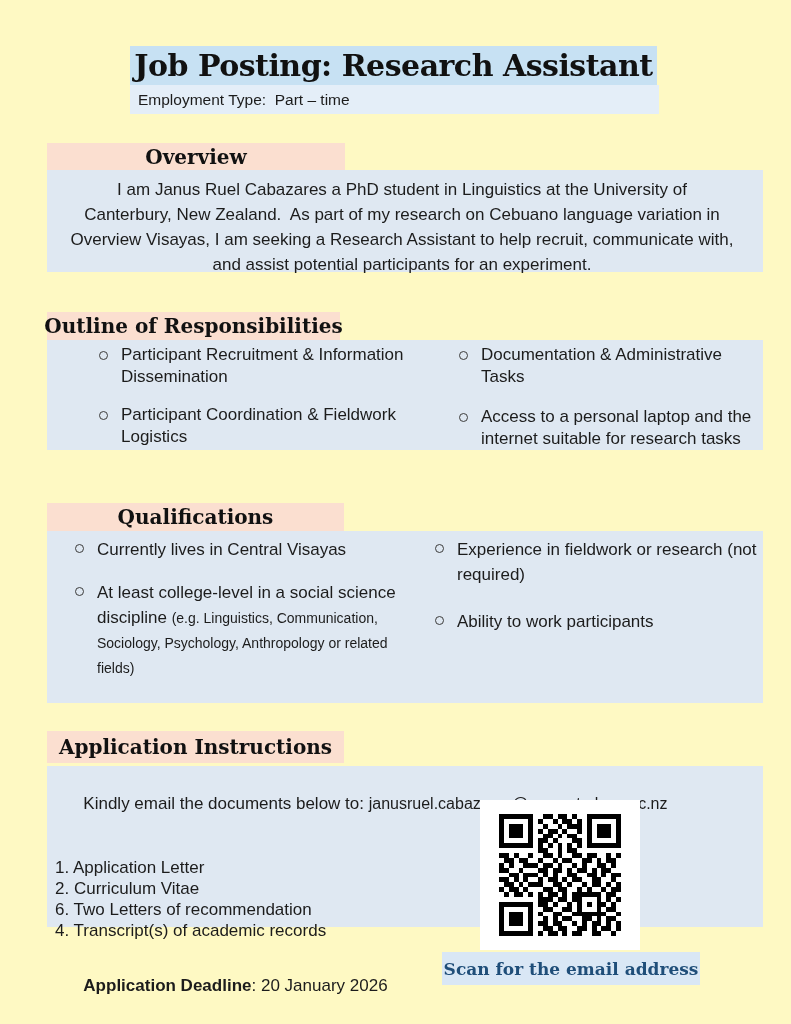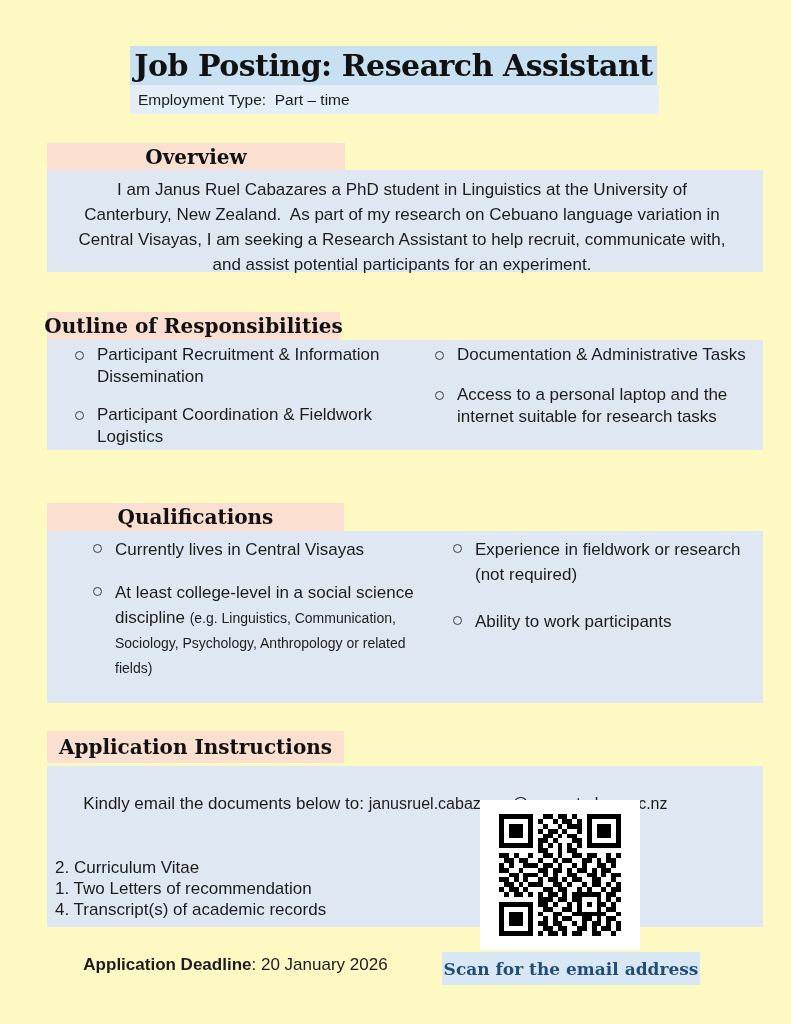--- a/index.html
+++ b/index.html
@@ -34,23 +34,23 @@
     font-size:20px;font-weight:700;color:var(--heading_text,#111);white-space:nowrap;
   }
   .panel{
     position:absolute;left:47px;width:716px;background:var(--panel_bg,#dfe8f2);
     box-sizing:border-box;font-size:17px;
   }
   #overview-header{top:143px;width:298px;height:27px;}
   #overview-body{top:170px;height:102px;padding:7px 14px 0 8px;line-height:25px;text-align:center;}
   #overview-body .ovl{white-space:pre;}
   #resp-header{top:312px;width:293px;height:28px;}
-  #resp-body{top:340px;height:110px;padding-top:4px;line-height:22px;}
+  #resp-body{top:340px;height:110px;padding-top:4px;line-height:22px;padding-left:24px;}
   #qual-header{top:503px;width:297px;height:28px;}
-  #qual-body{top:531px;height:172px;padding-top:6px;line-height:25px;padding-left:18px;}
+  #qual-body{top:531px;height:172px;padding-top:6px;line-height:25px;}
   #app-header{top:731px;width:297px;height:32px;}
   #app-body{top:766px;height:161px;padding:5px 10px 0 8px;line-height:22px;}
   
   .cols{display:flex;}
   .col-l{width:368px;padding-left:28px;box-sizing:border-box;}
   .col-r{flex:1;padding-left:20px;box-sizing:border-box;padding-right:6px;}
   .li{display:flex;gap:13px;align-items:flex-start;}
   .bullet{
     flex:none;width:7px;height:7px;border:1.4px solid #3c3c3c;border-radius:50%;
     margin-top:7px;background:transparent;
@@ -93,21 +93,21 @@
   <div class="subtitle-bar">
     <span>Employment Type:  Part – time</span>
   </div>
 
   <div class="hbar" id="overview-header">
     <h2>Overview</h2>
   </div>
   <div class="panel" id="overview-body">
     <div class="ovl">I am Janus Ruel Cabazares a PhD student in Linguistics at the University of</div>
     <div class="ovl">Canterbury, New Zealand.  As part of my research on Cebuano language variation in</div>
-    <div class="ovl">Central Visayas, I am seeking a Research Assistant to help recruit, communicate with,</div>
+    <div class="ovl">Overview Visayas, I am seeking a Research Assistant to help recruit, communicate with,</div>
     <div class="ovl">and assist potential participants for an experiment.</div>
   </div>
 
   <div class="hbar" id="resp-header">
     <h2>Outline of Responsibilities</h2>
   </div>
   <div class="panel cols" id="resp-body">
     <div class="col-l">
       <div class="li mb16">
         <span class="bullet"></span>
@@ -157,22 +157,23 @@
   </div>
 
   <div class="hbar" id="app-header">
     <h2>Application Instructions</h2>
   </div>
   <div class="panel" id="app-body">
     <div class="email-line">
       <span>Kindly email the documents below to: </span><span class="email">janusruel.cabazares@pg.canterbury.ac.nz</span>
     </div>
     <div class="doc-list">
+      <div>1. Application Letter</div>
       <div>2. Curriculum Vitae</div>
-      <div>1. Two Letters of recommendation</div>
+      <div>6. Two Letters of recommendation</div>
       <div>4. Transcript(s) of academic records</div>
     </div>
     <div class="deadline">
       <span class="lbl">Application Deadline</span><span>: 20 January 2026</span>
     </div>
   </div>
 
   <div class="qr-box">
     <div class="qr-grid">
         <div class="qm"></div>

